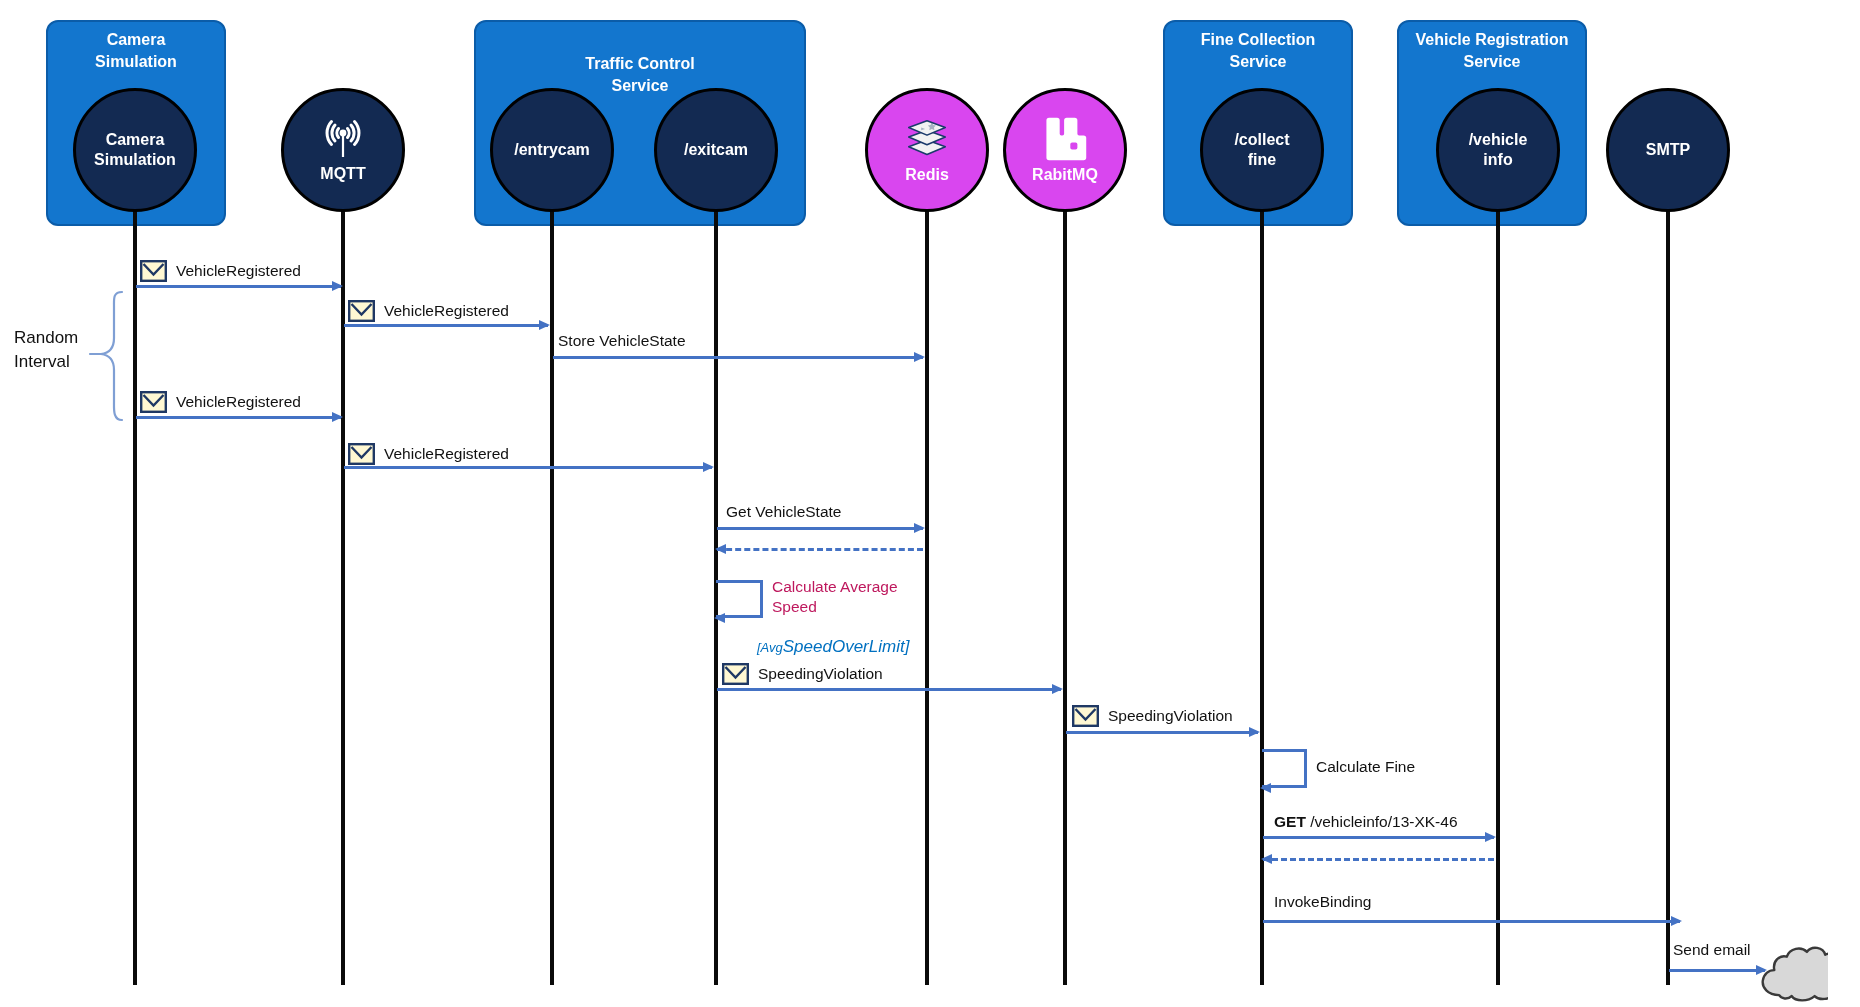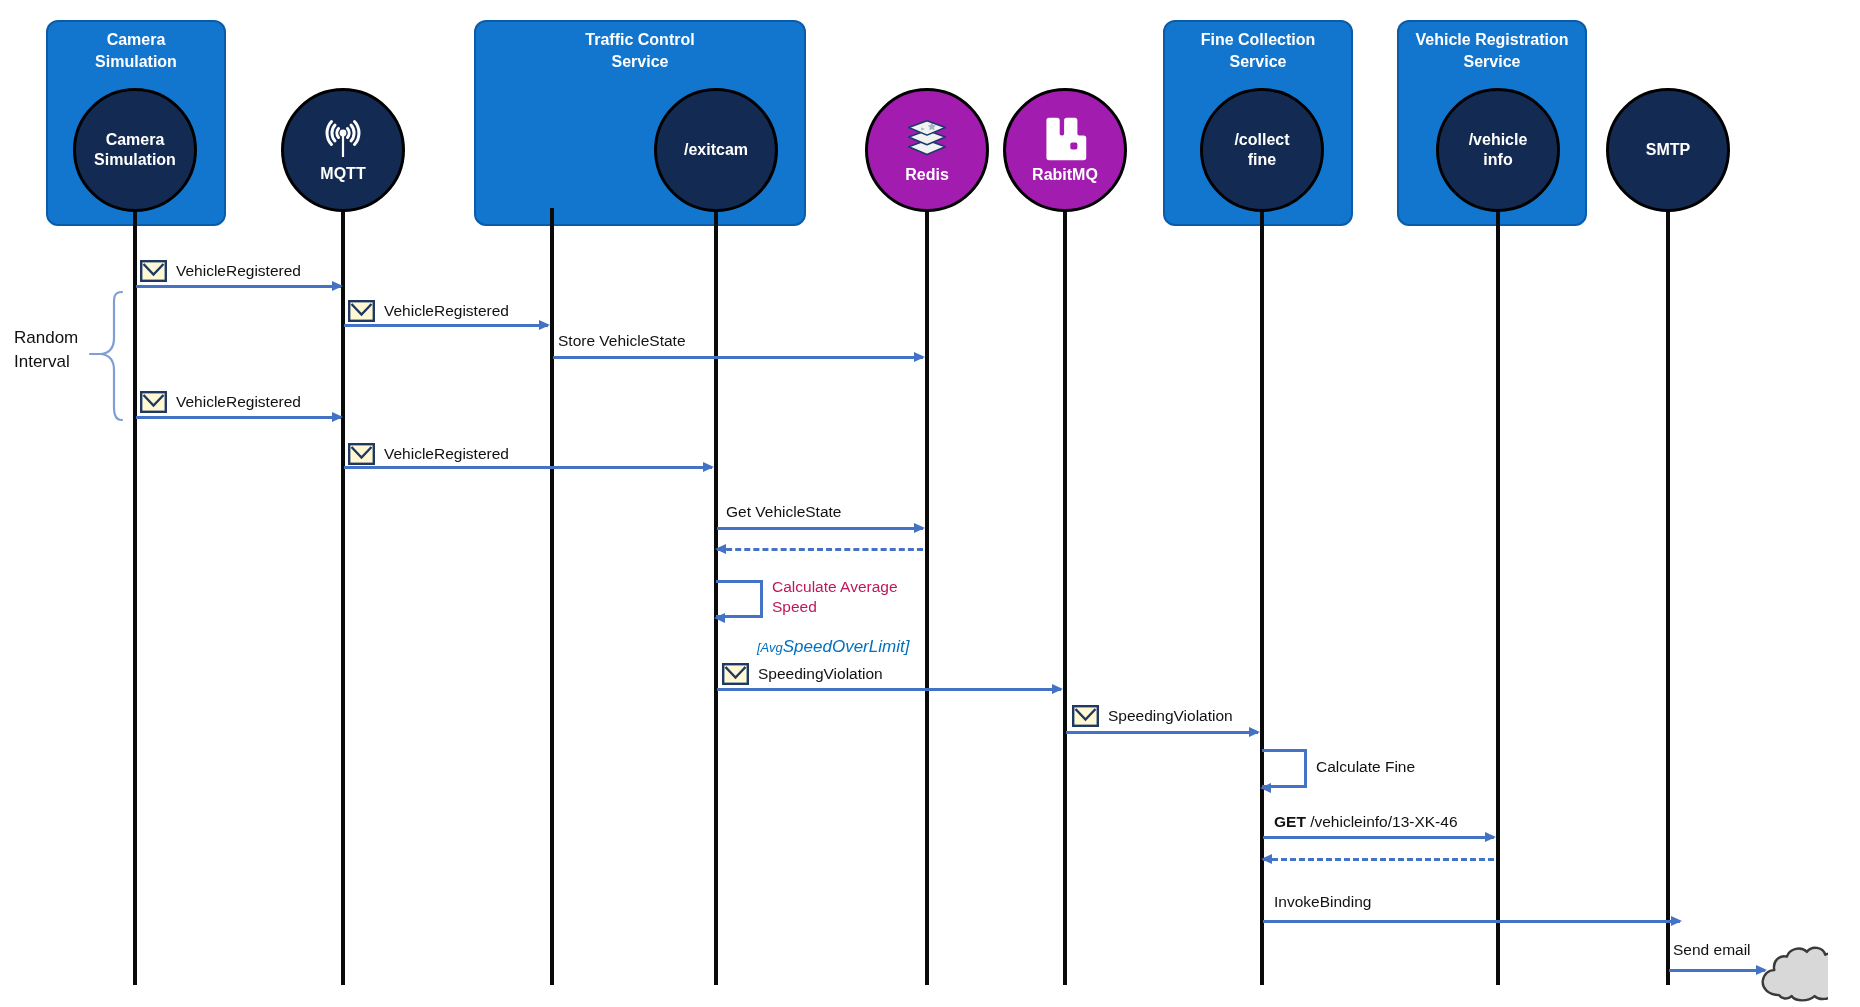--- a/index.html
+++ b/index.html
@@ -11,21 +11,21 @@
   .sbox{position:absolute;top:20px;height:206px;background:#1376CE;border:2px solid #0B5CA8;
         border-radius:12px;z-index:1;box-sizing:border-box;}
   .sbox-title{position:absolute;top:7px;left:0;right:0;text-align:center;color:#ffffff;
         font-weight:bold;font-size:16px;line-height:1.35;}
   .sbox-title span{display:inline-block;}
   
   .pcircle{position:absolute;top:88px;width:124px;height:124px;border-radius:50%;
         border:3px solid #000000;background:#132A52;z-index:3;box-sizing:border-box;
         display:flex;flex-direction:column;align-items:center;justify-content:center;gap:3px;}
   .pcircle .plabel{color:#ffffff;font-weight:bold;font-size:16px;text-align:center;line-height:1.25;}
-  .pcircle.light{background:#a21caf;}
+  .pcircle.light{background:#d946ef;}
   
   .lifeline{position:absolute;top:208px;height:777px;width:4px;background:#0a0a0a;z-index:2;}
   
   .arrow{position:absolute;height:0;border-top:3px solid #4472C4;z-index:4;}
   .arrow.headR::after{content:"";position:absolute;right:-2px;top:-7px;
         border-top:5.5px solid transparent;border-bottom:5.5px solid transparent;
         border-left:11px solid #4472C4;}
   .arrow.dashed{border-top-style:dashed;}
   .arrow.headL::before{content:"";position:absolute;left:-2px;top:-7px;
         border-top:5.5px solid transparent;border-bottom:5.5px solid transparent;
@@ -47,21 +47,21 @@
 </style>
 </head>
 <body>
 
 <div id="canvas">
 
   <div class="sbox" style="left:46px;width:180px;">
     <div class="sbox-title"><span style="max-width:96px;">Camera Simulation</span></div>
   </div>
   <div class="sbox" style="left:474px;width:332px;">
-    <div class="sbox-title"><span style="max-width:150px;">Traffic Control Service</span></div>
+    <div class="sbox-title"><span style="max-width:150px;margin-top:24px;">Traffic Control Service</span></div>
   </div>
   <div class="sbox" style="left:1163px;width:190px;">
     <div class="sbox-title"><span style="max-width:140px;">Fine Collection Service</span></div>
   </div>
   <div class="sbox" style="left:1397px;width:190px;">
     <div class="sbox-title"><span style="max-width:176px;">Vehicle Registration Service</span></div>
   </div>
 
   <div class="lifeline" style="left:133px;"></div>
   <div class="lifeline" style="left:341px;"></div>
@@ -86,20 +86,23 @@
         <path d="M32 8 A12 12 0 0 1 32 24" stroke="#ffffff" stroke-width="3" stroke-linecap="round"></path>
         <path d="M35.5 4.5 A17 17 0 0 1 35.5 27.5" stroke="#ffffff" stroke-width="3" stroke-linecap="round"></path>
         <path d="M19.5 11.5 A7 7 0 0 0 19.5 20.5" stroke="#ffffff" stroke-width="3" stroke-linecap="round"></path>
         <path d="M16 8 A12 12 0 0 0 16 24" stroke="#ffffff" stroke-width="3" stroke-linecap="round"></path>
         <path d="M12.5 4.5 A17 17 0 0 0 12.5 27.5" stroke="#ffffff" stroke-width="3" stroke-linecap="round"></path>
       </svg>
     </span>
     <span class="plabel">MQTT</span>
   </div>
 
+  <div class="pcircle" style="left:490px;">
+    <span class="plabel">/entrycam</span>
+  </div>
 
   <div class="pcircle" style="left:654px;">
     <span class="plabel">/exitcam</span>
   </div>
 
   <div class="pcircle light" style="left:865px;">
     <span>
       <svg width="54" height="46" viewBox="0 0 56 46">
         <path d="M28 24 L47 31 L28 39 L9 31 Z" fill="#F2F2F2" stroke="#1B3A6B" stroke-width="1.6" stroke-linejoin="round"></path>
         <path d="M28 14 L47 21 L28 29 L9 21 Z" fill="#F2F2F2" stroke="#1B3A6B" stroke-width="1.6" stroke-linejoin="round"></path>

